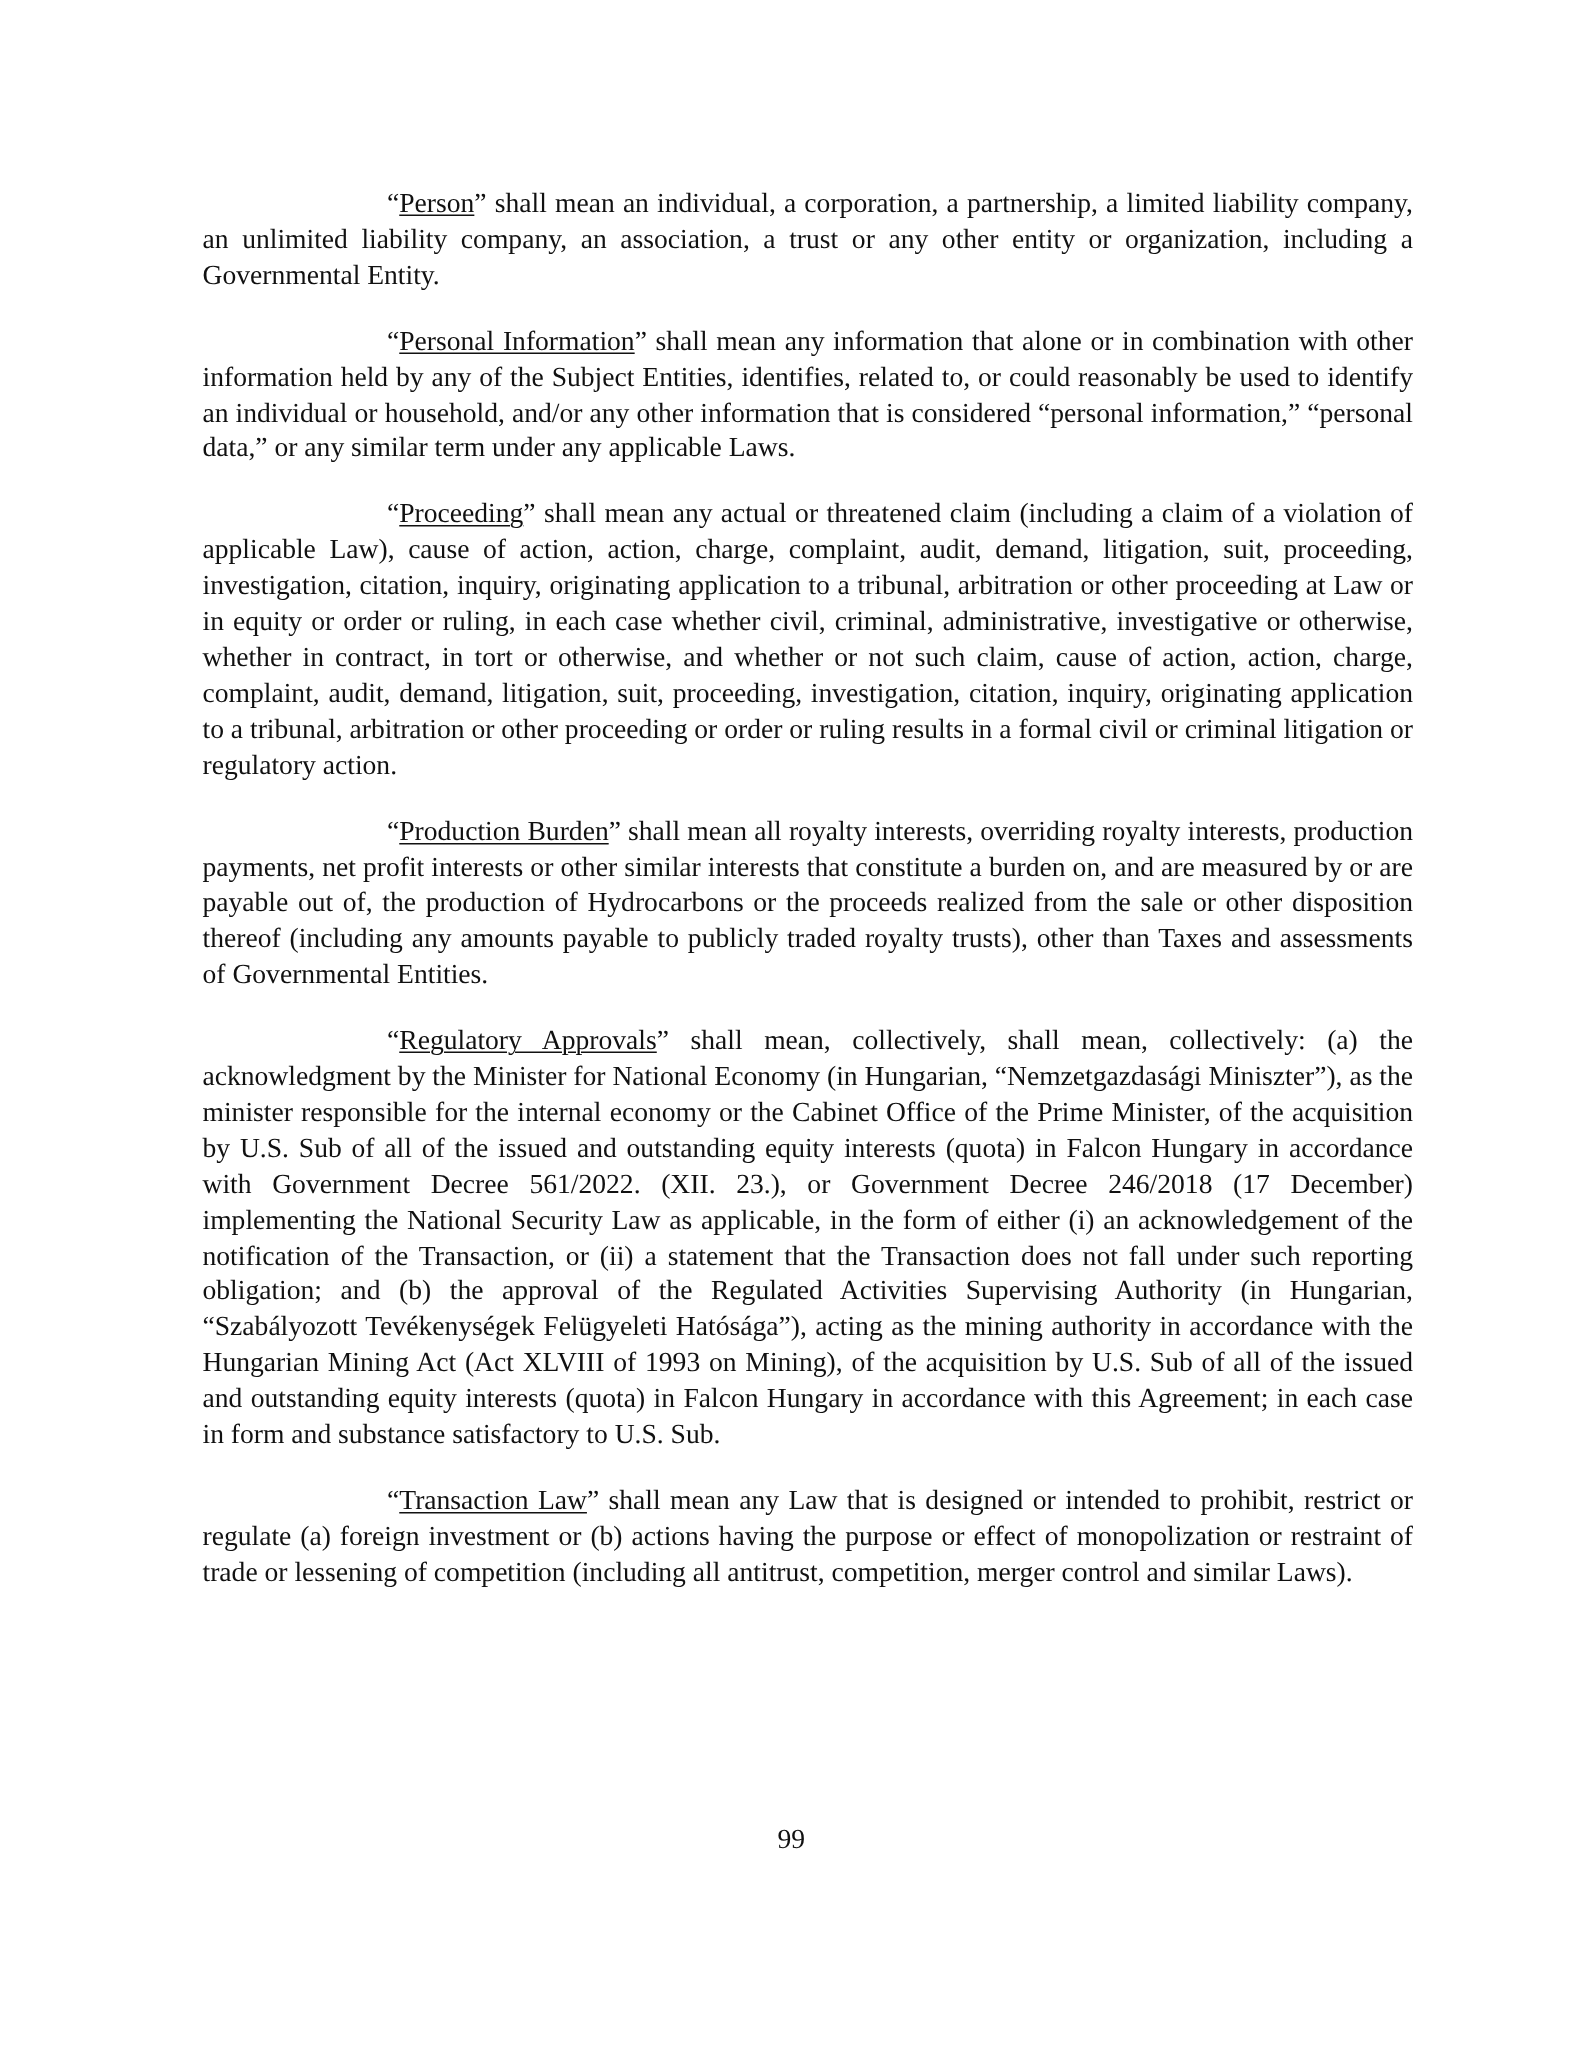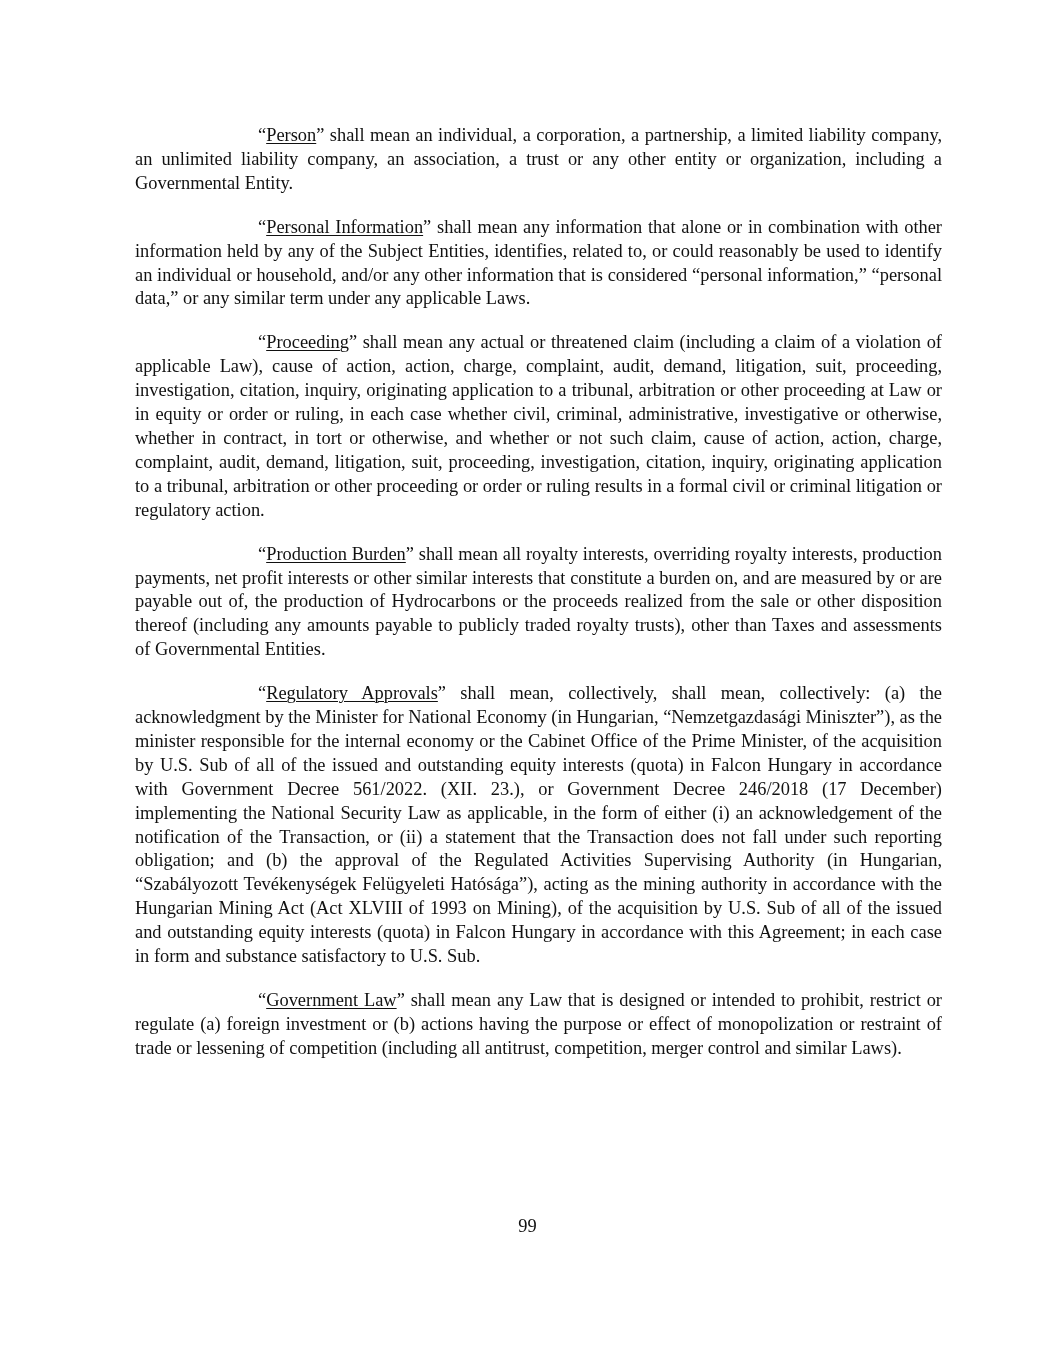--- a/index.html
+++ b/index.html
@@ -65,18 +65,18 @@
 
   <p class="para">
     <span>“</span><span class="term">Production Burden</span><span>” shall mean all royalty interests, overriding royalty interests, production payments, net profit interests or other similar interests that constitute a burden on, and are measured by or are payable out of, the production of Hydrocarbons or the proceeds realized from the sale or other disposition thereof (including any amounts payable to publicly traded royalty trusts), other than Taxes and assessments of Governmental Entities.</span>
   </p>
 
   <p class="para">
     <span>“</span><span class="term">Regulatory Approvals</span><span>” shall mean, collectively, shall mean, collectively: (a) the acknowledgment by the Minister for National Economy (in Hungarian, “</span><span class="ital">Nemzetgazdasági Miniszter</span><span>”), as the minister responsible for the internal economy or the Cabinet Office of the Prime Minister, of the acquisition by U.S. Sub of all of the issued and outstanding equity interests (quota) in Falcon Hungary in accordance with Government Decree 561/2022. (XII. 23.), or Government Decree 246/2018 (17 December) implementing the National Security Law as applicable, in the form of either (i) an acknowledgement of the notification of the Transaction, or (ii) a statement that the Transaction does not fall under such reporting obligation; and (b) the approval of the Regulated Activities Supervising Authority (in Hungarian, “</span><span class="ital">Szabályozott Tevékenységek Felügyeleti Hatósága</span><span>”), acting as the mining authority in accordance with the Hungarian Mining Act (Act XLVIII of 1993 on Mining), of the acquisition by U.S. Sub of all of the issued and outstanding equity interests (quota) in Falcon Hungary in accordance with this Agreement; in each case in form and substance satisfactory to U.S. Sub.</span>
   </p>
 
   <p class="para">
-    <span>“</span><span class="term">Government Law</span><span>” shall mean any Law that is designed or intended to prohibit, restrict or regulate (a)&nbsp;foreign investment or (b)&nbsp;actions having the purpose or effect of monopolization or restraint of trade or lessening of competition (including all antitrust, competition, merger control and similar Laws).</span>
+    <span>“</span><span class="term">Transaction Law</span><span>” shall mean any Law that is designed or intended to prohibit, restrict or regulate (a)&nbsp;foreign investment or (b)&nbsp;actions having the purpose or effect of monopolization or restraint of trade or lessening of competition (including all antitrust, competition, merger control and similar Laws).</span>
   </p>
 
 </div>
 
 <div class="page-number">99</div>
 
 </body></html>

